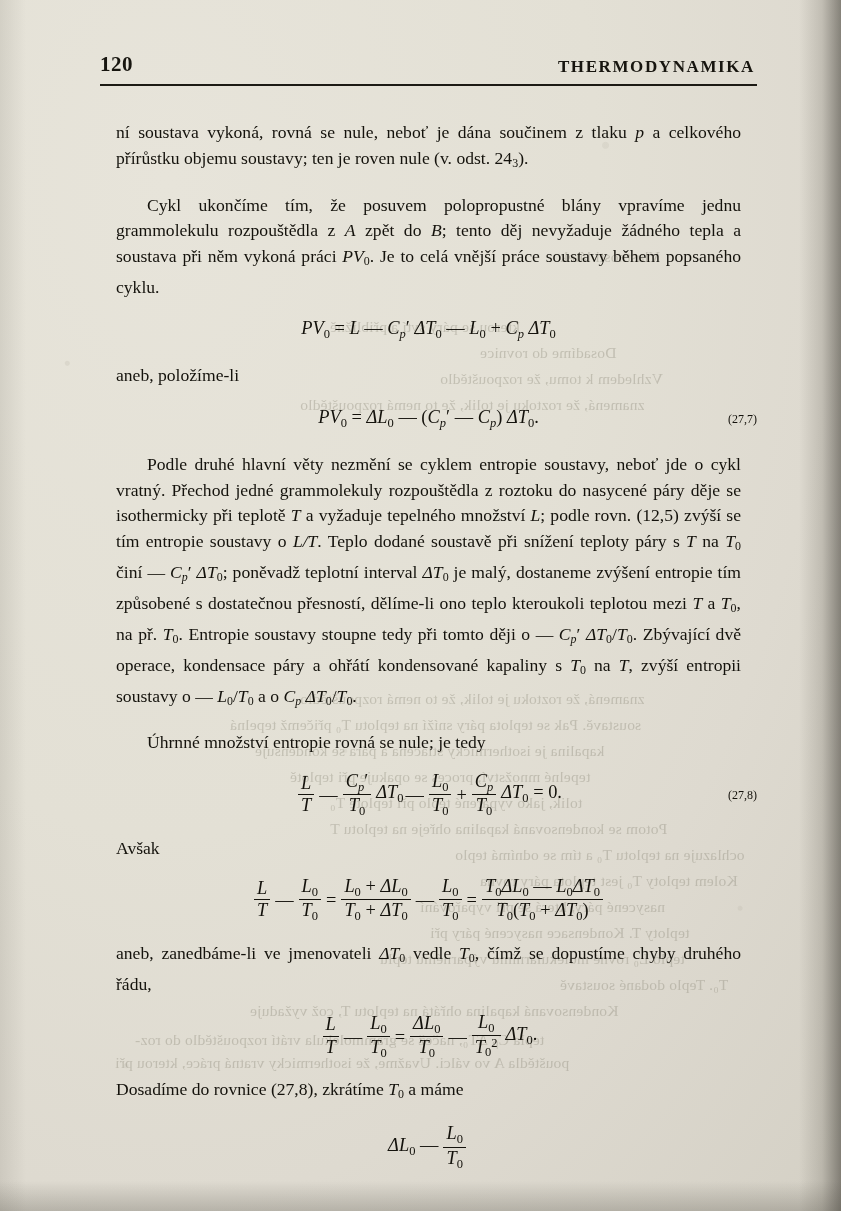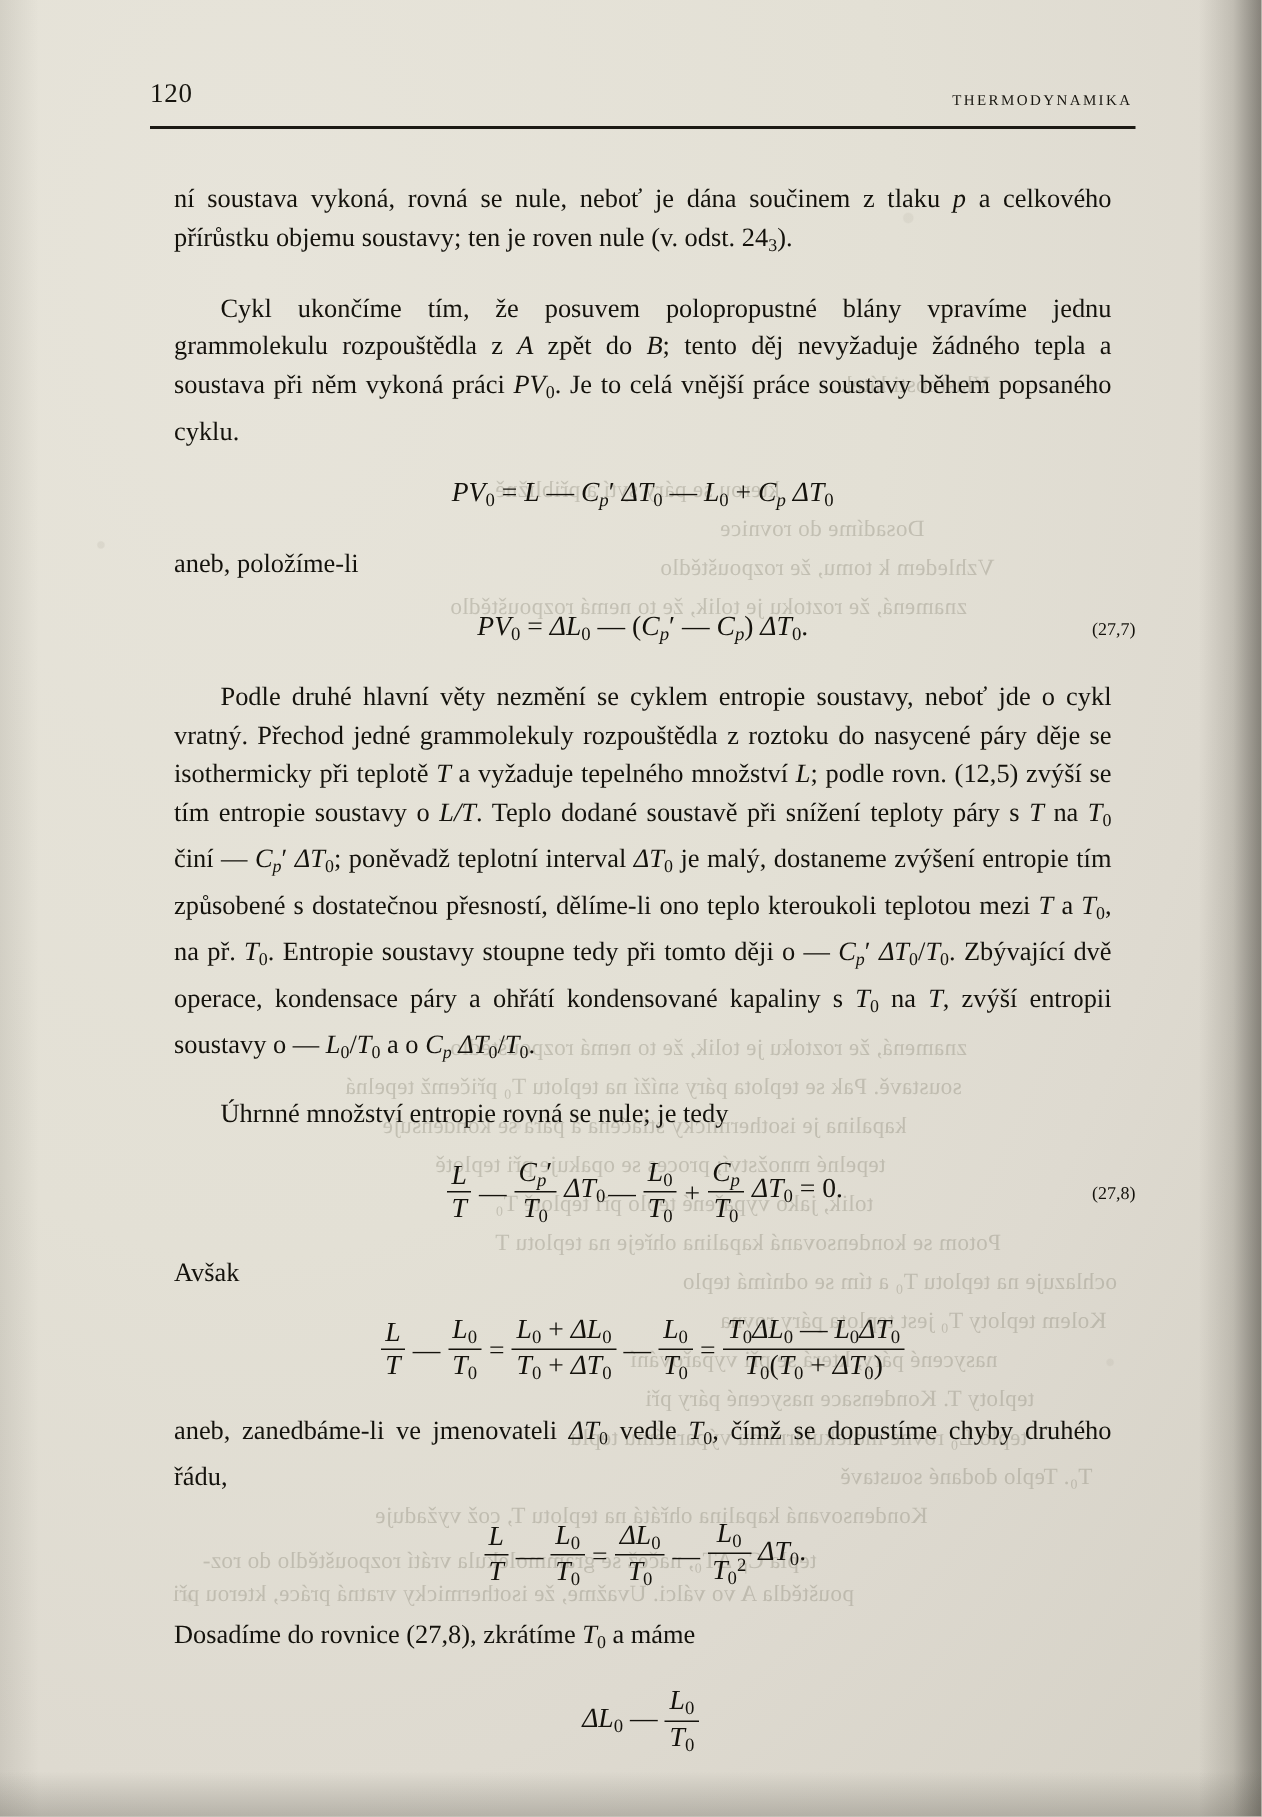--- a/index.html
+++ b/index.html
@@ -55,22 +55,22 @@
     pointer-events:none;
     user-select:none;
   }
 
   .content{position:absolute;left:0;top:0;width:841px;height:1211px;}
 
   .header{
     position:absolute;left:100px;top:52px;width:655px;
     display:flex;align-items:flex-end;justify-content:space-between;
   }
-  .folio{font-size:18px;font-weight:normal;color:#17150f;letter-spacing:.5px;}
-  .running-title{font-size:10px;font-weight:normal;color:#17150f;letter-spacing:1.6px;}
+  .folio{font-size:21px;font-weight:bold;color:#17150f;letter-spacing:.5px;}
+  .running-title{font-size:17px;font-weight:bold;color:#17150f;letter-spacing:1.6px;}
   .rule{
     position:absolute;left:100px;top:84px;width:657px;height:1.6px;
     background:#1c1a14;
   }
 
   .body{
     position:absolute;left:100px;top:104px;width:657px;
     font-size:17.6px;
     line-height:25.6px;
     color:#14120c;

